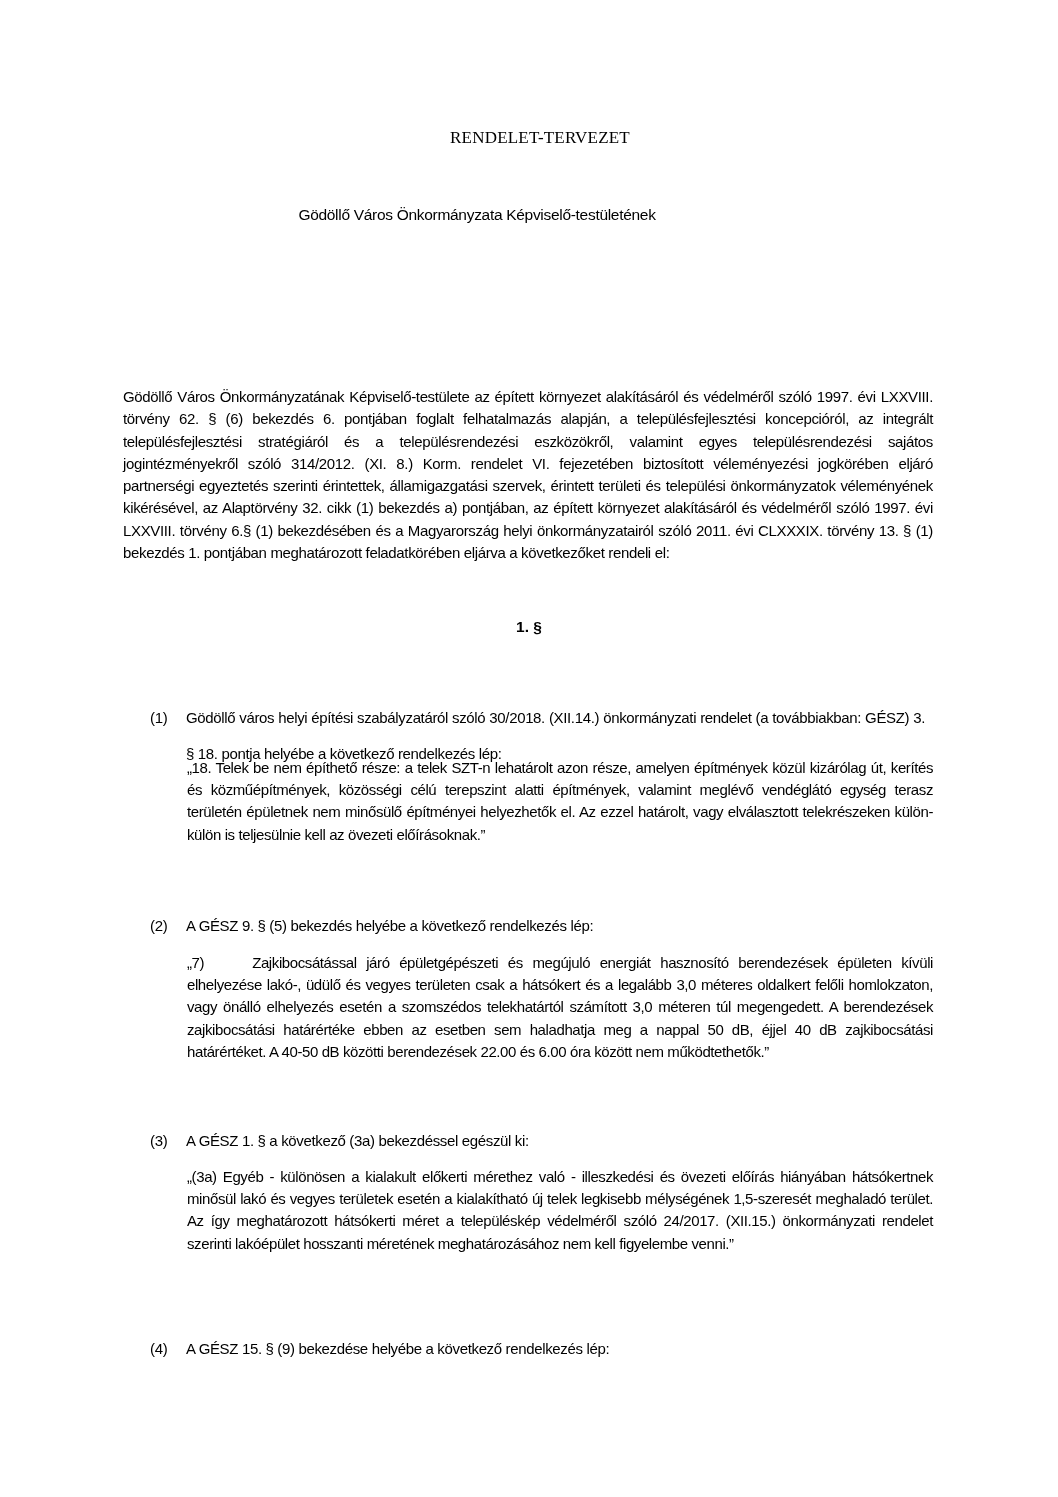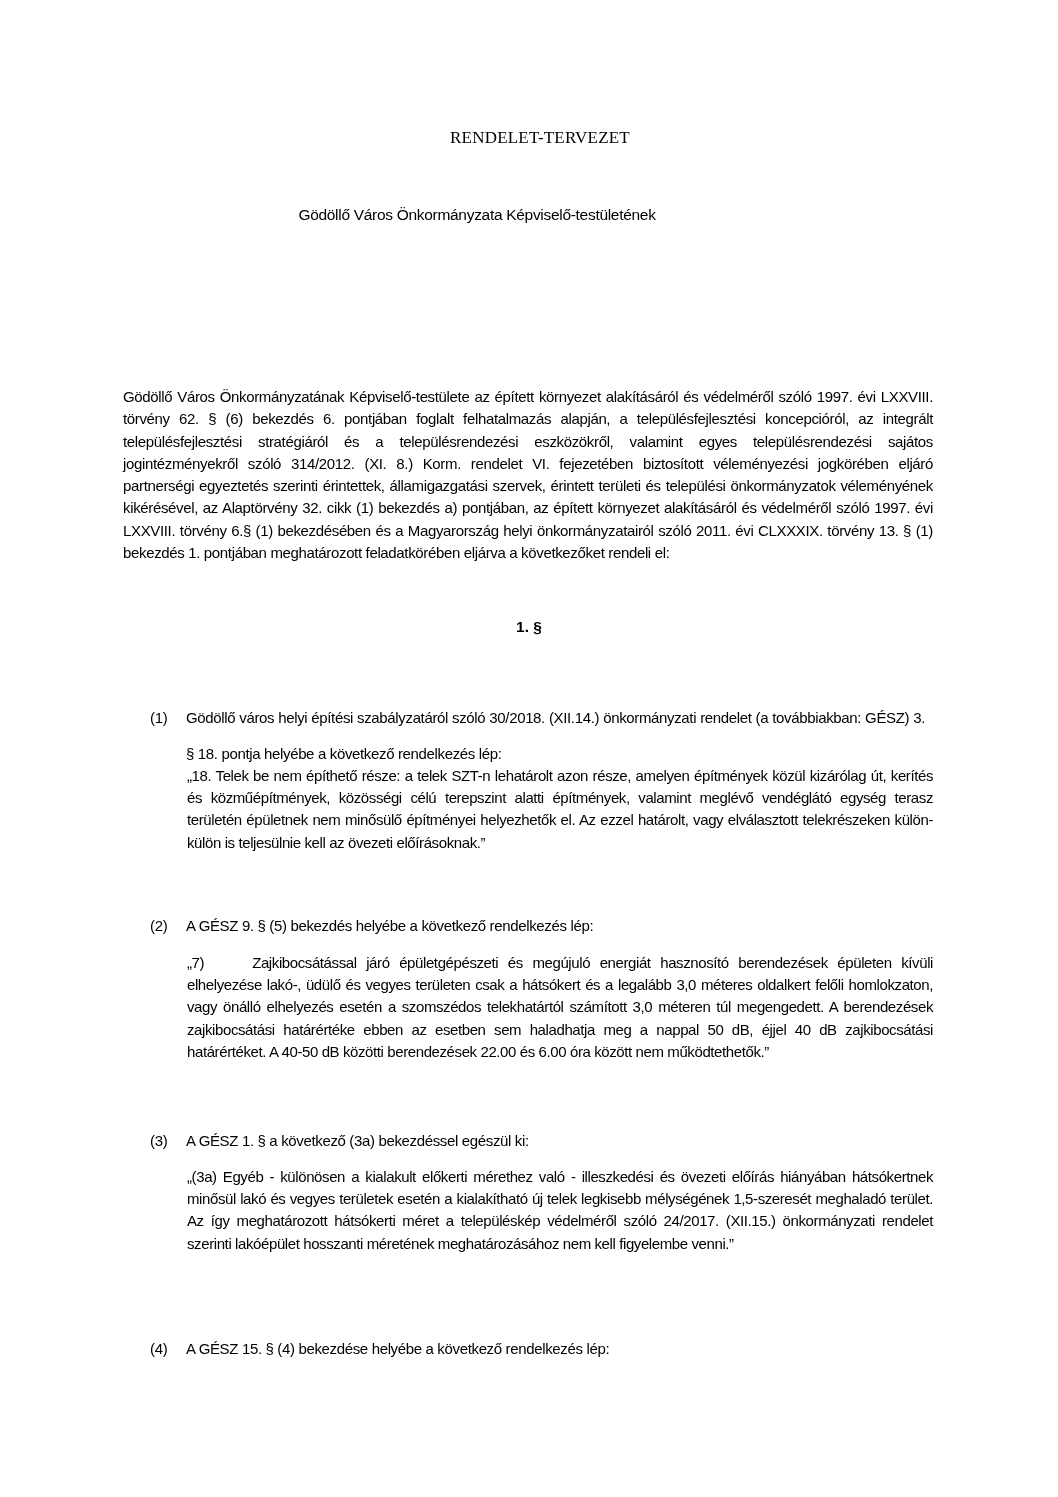--- a/index.html
+++ b/index.html
@@ -30,21 +30,21 @@
     .item-text { position: absolute; left: 36px; right: 8px; top: 0; text-align: justify; }
     .item1 { top: 700px; line-height: 36px; }
     .item2 { top: 915px; line-height: 22px; }
     .item3 { top: 1130px; line-height: 22px; }
     .item4 { top: 1338px; line-height: 22px; }
     .quote {
       position: absolute; left: 187px; width: 746px;
       font-family: "Liberation Sans", sans-serif; font-size: 15px; line-height: 22.2px;
       text-align: justify; letter-spacing: -0.4px;
     }
-    .quote1 { top: 757px; margin-top: 8px; }
+    .quote1 { top: 757px; }
     .quote2 { top: 952px; }
     .quote3 { top: 1166px; }
     .tab-gap { display: inline-block; width: 48px; }
   </style>
 </head>
 <body>
 
 <div class="page">
 
   <div class="doc-type">RENDELET-TERVEZET</div>
@@ -71,16 +71,16 @@
   <div class="quote quote2"><span>„7)</span><span class="tab-gap"></span><span>Zajkibocsátással járó épületgépészeti és megújuló energiát hasznosító berendezések épületen kívüli elhelyezése lakó-, üdülő és vegyes területen csak a hátsókert és a legalább 3,0 méteres oldalkert felőli homlokzaton, vagy önálló elhelyezés esetén a szomszédos telekhatártól számított 3,0 méteren túl megengedett. A berendezések zajkibocsátási határértéke ebben az esetben sem haladhatja meg a nappal 50 dB, éjjel 40 dB zajkibocsátási határértéket. A 40-50 dB közötti berendezések 22.00 és 6.00 óra között nem működtethetők.”</span></div>
 
   <div class="item item3">
     <span class="item-num">(3)</span>
     <span class="item-text">A GÉSZ 1. § a következő (3a) bekezdéssel egészül ki:</span>
   </div>
   <div class="quote quote3">„(3a) Egyéb - különösen a kialakult előkerti mérethez való - illeszkedési és övezeti előírás hiányában hátsókertnek minősül lakó és vegyes területek esetén a kialakítható új telek legkisebb mélységének 1,5-szeresét meghaladó terület. Az így meghatározott hátsókerti méret a településkép védelméről szóló 24/2017. (XII.15.) önkormányzati rendelet szerinti lakóépület hosszanti méretének meghatározásához nem kell figyelembe venni.”</div>
 
   <div class="item item4">
     <span class="item-num">(4)</span>
-    <span class="item-text">A GÉSZ 15. § (4) bekezdése helyébe a következő rendelkezés lép:</span>
+    <span class="item-text">A GÉSZ 15. § (9) bekezdése helyébe a következő rendelkezés lép:</span>
   </div>
 
 </div>
 
 </body></html>

